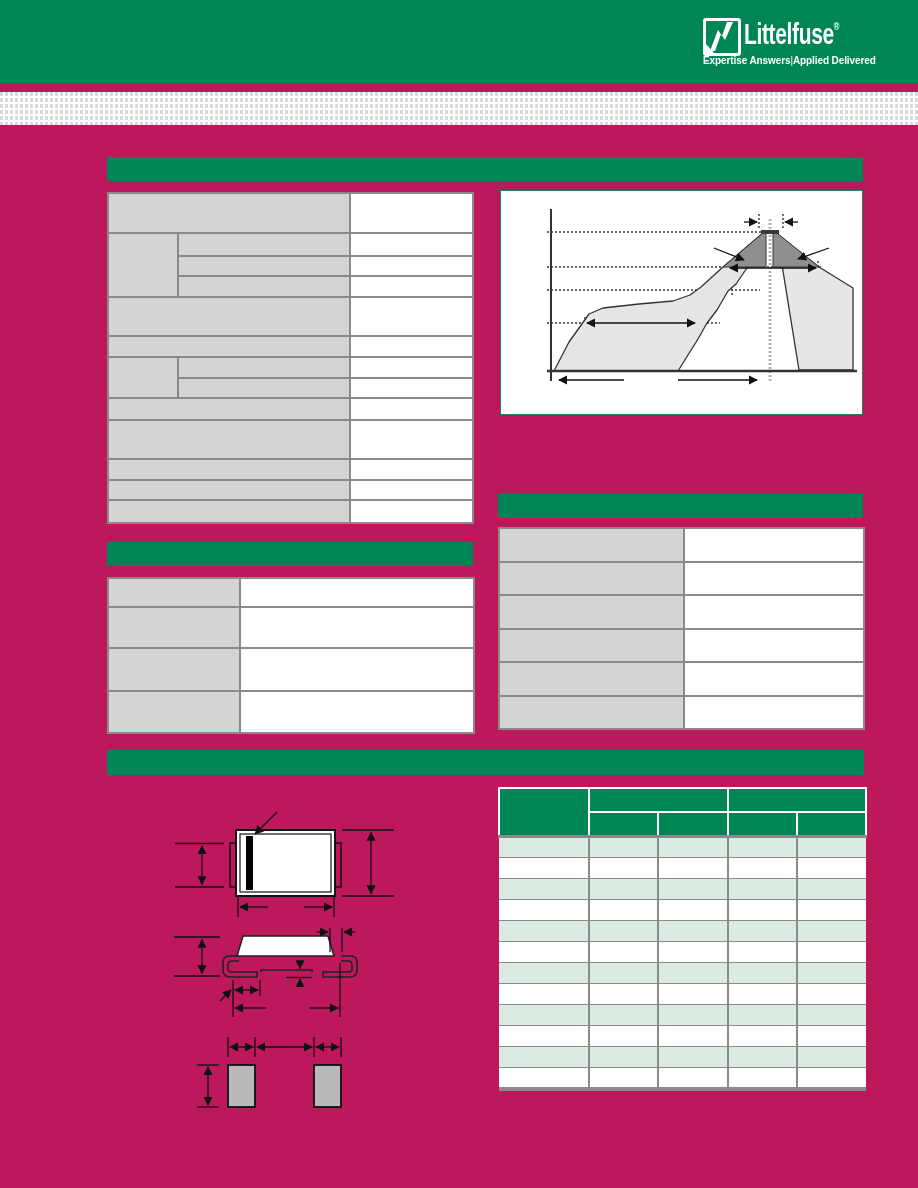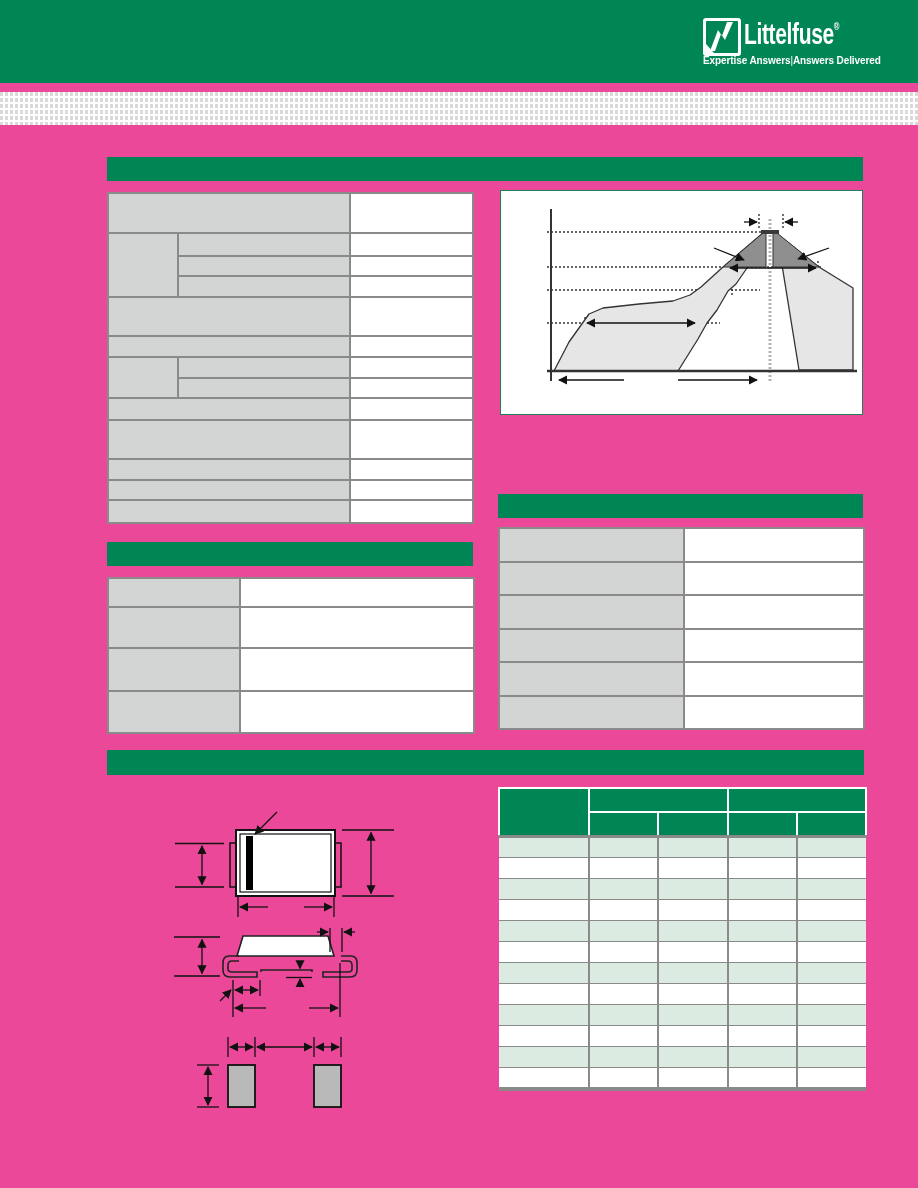--- a/index.html
+++ b/index.html
@@ -1,16 +1,16 @@
 <!DOCTYPE html>
 <html><head>
 <meta charset="utf-8">
 <style>
   html,body{margin:0;padding:0;background:#fff;}
-  .page{position:relative;width:918px;height:1188px;background:#ec4899;
+  .page{position:relative;width:918px;height:1188px;background:#be185d;
         font-family:"Liberation Sans",sans-serif;overflow:hidden;}
   .abs{position:absolute;}
 
   
   .banner{left:0;top:0;width:918px;height:83px;background:#008655;}
   .logo-icon{left:703px;top:18px;width:38px;height:38px;}
   .wordmark{left:744px;top:17px;color:#fff;font-weight:bold;font-size:30px;
             letter-spacing:-0.5px;transform:scaleX(0.70);transform-origin:left top;
             white-space:nowrap;}
   .regmark{font-size:11px;vertical-align:14px;}
@@ -66,21 +66,21 @@
     <svg class="abs logo-icon" width="38" height="38" viewBox="0 0 38 38">
       <rect x="0" y="0" width="38" height="38" rx="3" fill="#ffffff"></rect>
       <rect x="3" y="3" width="32" height="32" rx="1" fill="#008655"></rect>
       <polygon fill="#ffffff" points="7,33 15,12 19,18 24,4 30,4 22,22 18,16 12,33"></polygon>
       <polygon fill="#ffffff" points="3,35 3,26 11,35"></polygon>
     </svg>
     <div class="abs wordmark"><span>Littelfuse</span><span class="regmark">®</span></div>
     <div class="abs tagline">
       <span>Expertise Answers</span>
       <span class="divider">|</span>
-      <span>Answers Delivered</span>
+      <span>Applied Delivered</span>
     </div>
   </div>
 
   <div class="abs halftone"></div>
 
   <div class="abs bar bar1"></div>
 
   <table class="abs spec t1">
     <colgroup>
         <col style="width:70px">

